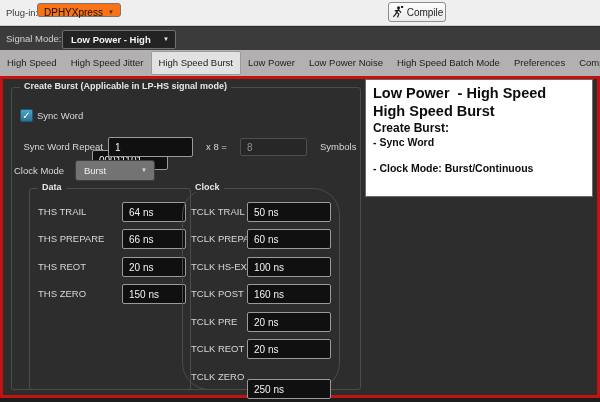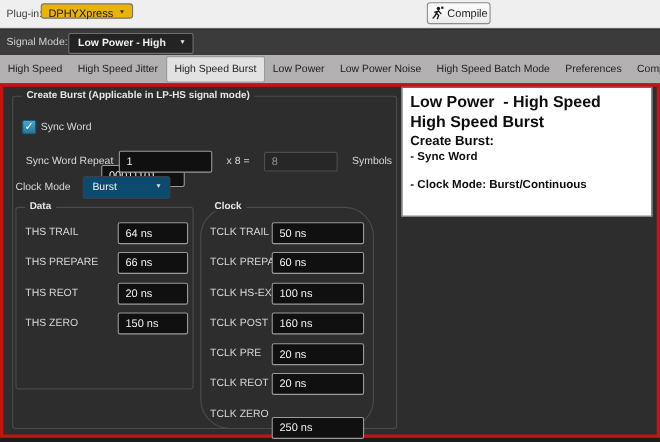--- a/index.html
+++ b/index.html
@@ -6,21 +6,21 @@
   html,body { width:600px; height:402px; overflow:hidden; background:#1c1c1c;
               font-family:"Liberation Sans", sans-serif; }
   #app { position:relative; width:600px; height:402px; }
 
   
   .toolbar { position:absolute; left:0; top:0; width:600px; height:26px;
              background:#efefef; border-bottom:1px solid #cfcfcf; }
   .toolbar-label { position:absolute; left:6px; top:0; height:26px; line-height:26px;
                    font-size:9.5px; color:#3c3c3c; }
   .plugin-select { position:absolute; left:37px; top:3px; width:84px; height:14px;
-                   background:#eab308; border:1px solid #767676; border-radius:3px;
+                   background:#f97316; border:1px solid #767676; border-radius:3px;
                    font-size:10px; color:#111; line-height:17px; padding-left:6px; cursor:default; }
   .plugin-select .arrow { position:absolute; right:6px; top:0; line-height:17px;
                           font-size:6px; color:#333; }
   .compile-btn { position:absolute; left:388px; top:2px; width:58px; height:20px;
                  background:linear-gradient(#fdfdfd,#ebebeb); border:1px solid #8d8d8d;
                  border-radius:3px; display:flex; align-items:center; justify-content:center;
                  gap:3px; font-size:10px; color:#222; }
 
   
   .signal-bar { position:absolute; left:0; top:26px; width:600px; height:24px;
@@ -56,21 +56,21 @@
 
   .tinput { position:absolute; height:20px; background:#101010; border:1px solid #9a9a9a;
             border-radius:2px; color:#f2f2f2; font-size:10px;
             font-family:"Liberation Sans", sans-serif; padding:0 6px; }
   .tinput:disabled { background:#272727; border:1px solid #4e4e4e; color:#8f8f8f; }
 
   .checkbox { position:absolute; width:13px; height:13px; border-radius:2px;
               background:linear-gradient(#49a6ca,#2a7496); border:1px solid #1d5a76;
               text-align:center; font-size:10px; line-height:12px; color:#fff; cursor:default; }
 
-  .dd { position:absolute; height:21px; background:#0c4a6e; border:1px solid #3f3f3f;
+  .dd { position:absolute; height:21px; background:#737373; border:1px solid #3f3f3f;
         border-radius:3px; color:#f0f0f0; font-size:9.5px; line-height:19px;
         padding-left:8px; cursor:default; }
   .dd .arrow { position:absolute; right:7px; top:0; line-height:19px; font-size:6px; color:#ddd; }
 
   .field-row-label { left:8px; }
   .dgroup .finput { left:92px; width:64px; }
   .cgroup .finput { left:64px; width:84px; }
 
   .info-box { position:absolute; left:362px; top:0px; width:228px; height:118px;
               background:#ffffff; border:1px solid #6b6b6b; padding:4px 7px; color:#0d0d0d; }
@@ -139,21 +139,21 @@
     <span class="lbl" style="left:203px; top:58px;">x 8 =</span>
     <input class="tinput" disabled="" style="left: 237px; top: 59px; width: 67px; height: 18px;" value="8">
     <span class="lbl" style="left:317px; top:58px;">Symbols</span>
 
     <span class="lbl" style="left:11px; top:81px; height:21px; line-height:21px;">Clock Mode</span>
     <div class="dd" style="left:72px; top:81px; width:80px;">
       <span>Burst</span>
       <span class="arrow">▼</span>
     </div>
 
-    <div class="group dgroup" style="left:11px; top:109px; width:162px; height:166px;">
+    <div class="group dgroup" style="left:26px; top:109px; width:162px; height:202px;">
       <span class="group-title">Data</span>
       <span class="lbl field-row-label" style="top:13px;">THS TRAIL</span>
       <input class="tinput finput" style="top: 13px;" value="64 ns">
       <span class="lbl field-row-label" style="top:40px;">THS PREPARE</span>
       <input class="tinput finput" style="top: 40px;" value="66 ns">
       <span class="lbl field-row-label" style="top:68px;">THS REOT</span>
       <input class="tinput finput" style="top: 68px;" value="20 ns">
       <span class="lbl field-row-label" style="top:95px;">THS ZERO</span>
       <input class="tinput finput" style="top: 95px;" value="150 ns">
     </div>

